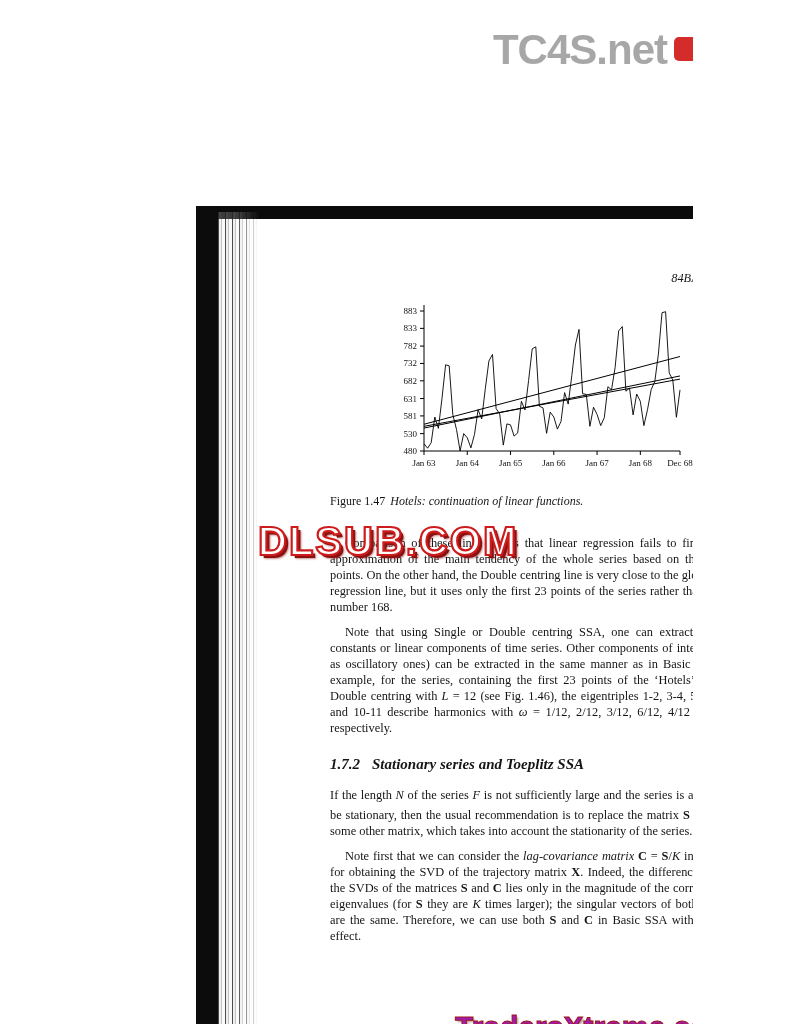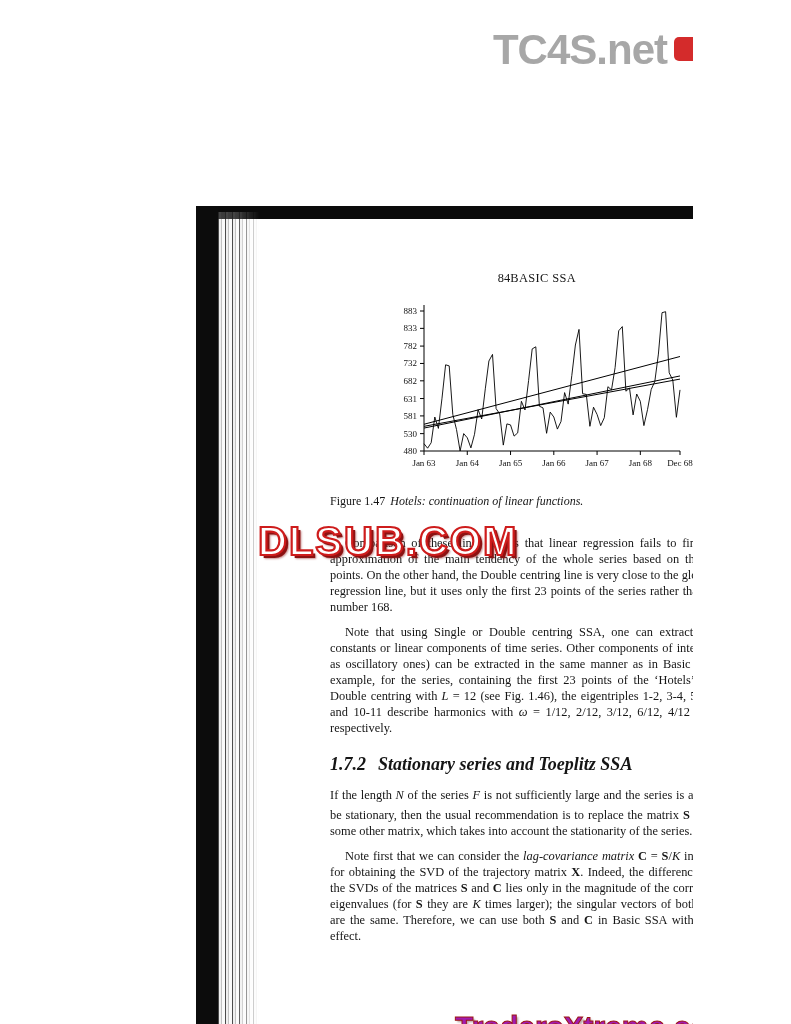--- a/index.html
+++ b/index.html
@@ -44,35 +44,35 @@
       rgba(120,120,120,.45) 3px 4px, rgba(235,235,235,.22) 4px 7px);
     -webkit-mask-image:linear-gradient(90deg,#000 45%,transparent 100%);
             mask-image:linear-gradient(90deg,#000 45%,transparent 100%);
   }
 
   
   .page-content {
     position:absolute; left:330px; top:240px; width:414px; z-index:3;
     font-size:12.4px; line-height:16px; text-align:justify;
   }
-  .page-header { display:flex; justify-content:center; font-size:12.4px; }
+  .page-header { display:flex; justify-content:flex-end; font-size:12.4px;font-style:italic; }
   .running-title { letter-spacing:.4px; }
 
   .chart-wrap { margin:13px 0 0 50px; width:318px; height:186px; }
   .figure-caption { font-size:12px; margin-top:8px; }
   .cap-label { margin-right:5px; }
   .cap-text  { font-style:italic; }
 
   .para { margin:0; }
   .para.indent { text-indent:15px; }
   .first-para { margin-top:26px; }
   .gap { margin-top:9px; }
   sup { font-size:68%; }
 
-  .section-heading { font-style:italic; font-weight:bold; font-size:18px; margin:20px 0 15px 0; }
+  .section-heading { font-style:italic; font-weight:bold; font-size:15px; margin:20px 0 15px 0; }
   .section-heading .sec-num { margin-right:12px; }
 </style>
 </head>
 <body>
 
 <div class="canvas">
 
   <div class="tc4s">TC4S.net</div>
   <div class="red-badge"></div>
 

